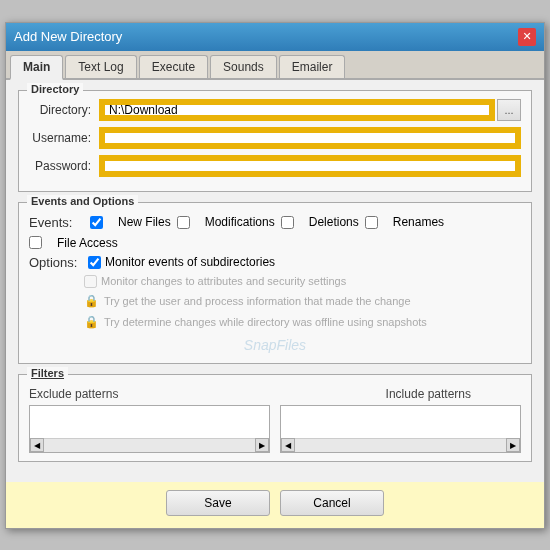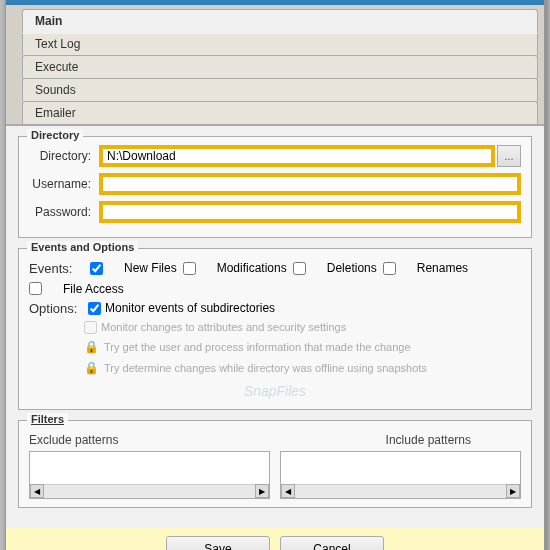--- a/index.html
+++ b/index.html
@@ -40,22 +40,21 @@
       font-size: 11px;
       display: flex;
       align-items: center;
       justify-content: center;
       border-radius: 2px;
     }
     .tabs {
       display: flex;
       background: #d4d0c8;
       border-bottom: 2px solid #aaa;
-      padding: 4px 4px 0 16px;
-      flex-direction: column;
+      padding: 4px 4px 0 4px;
     }
     .tab {
       padding: 4px 12px;
       border: 1px solid #aaa;
       border-bottom: none;
       background: #e8e4dc;
       cursor: pointer;
       margin-right: 2px;
       font-size: 12px;
       color: #333;
@@ -97,21 +96,21 @@
     }
     .form-label {
       width: 70px;
       text-align: right;
       padding-right: 8px;
       color: #333;
       font-size: 12px;
     }
     .form-input {
       flex: 1;
-      border: 4px solid #eab308;
+      border: 6px solid #eab308;
       background: white;
       padding: 2px 4px;
       font-size: 12px;
       height: 22px;
     }
     .browse-btn {
       width: 24px;
       height: 22px;
       border: 1px solid #aaa;
       background: linear-gradient(to bottom, #f0f0f0, #ddd);
@@ -126,21 +125,21 @@
     .events-row {
       display: flex;
       align-items: center;
       margin-bottom: 5px;
       flex-wrap: wrap;
       gap: 6px;
     }
     .event-item {
       display: flex;
       align-items: center;
-      gap: 21px;
+      gap: 15px;
       font-size: 12px;
     }
     .option-row {
       display: flex;
       align-items: center;
       margin-bottom: 5px;
       gap: 4px;
     }
     .disabled-text {
       color: #aaa;

